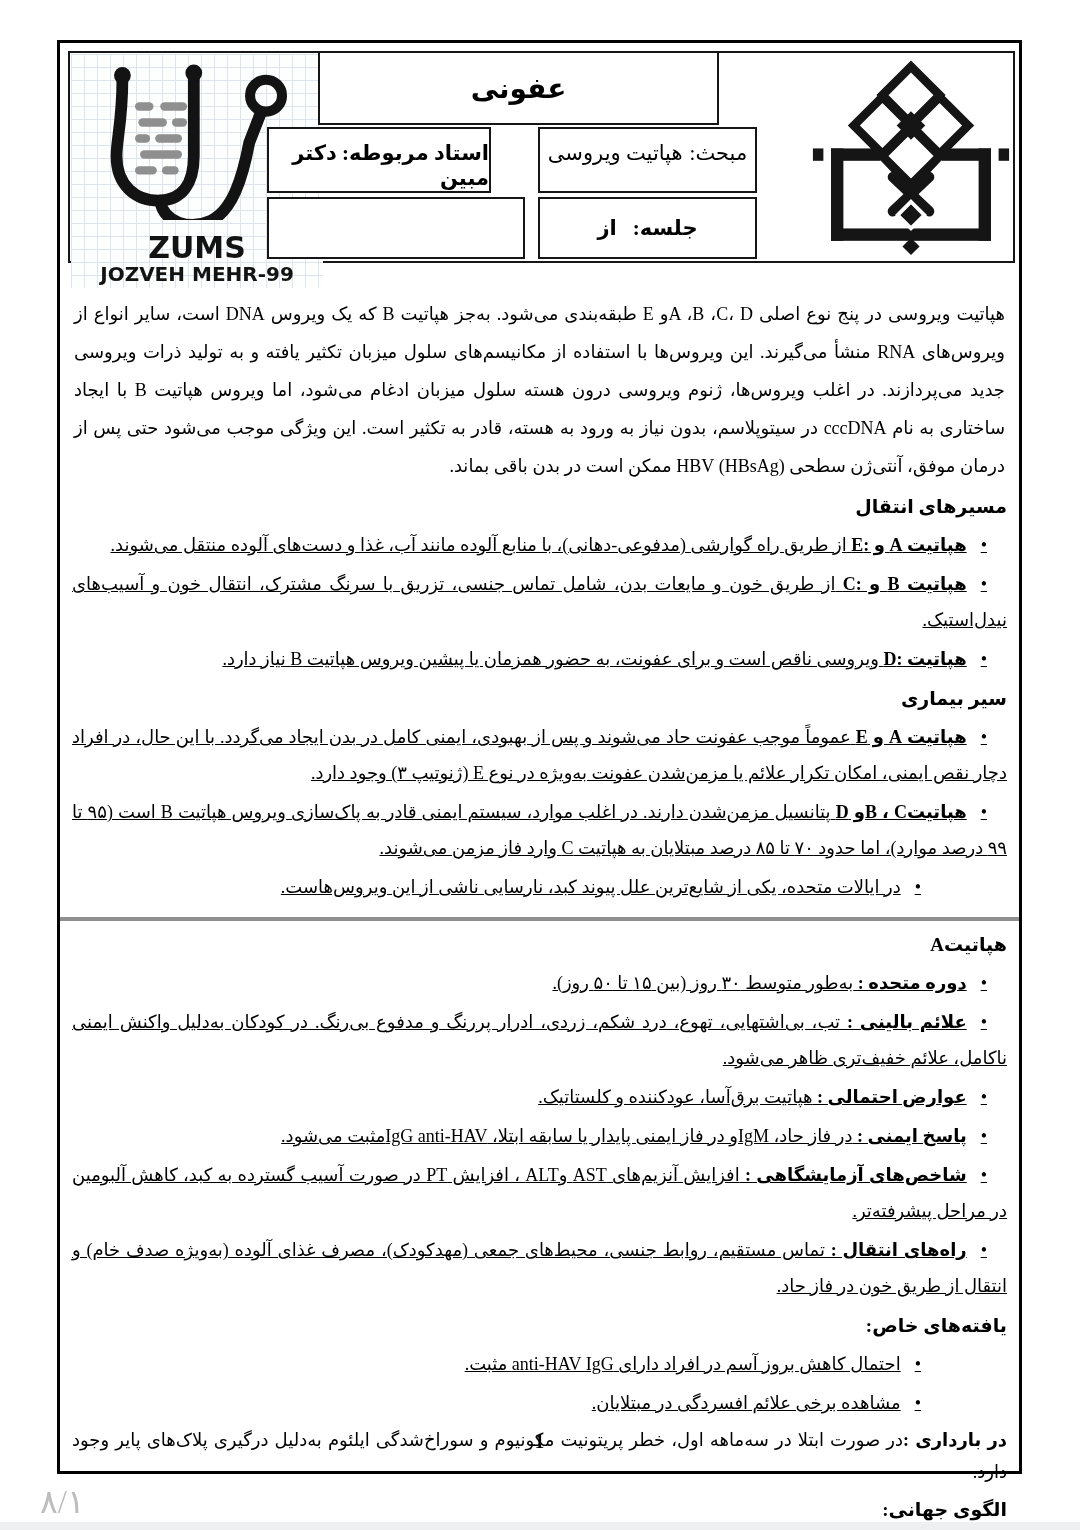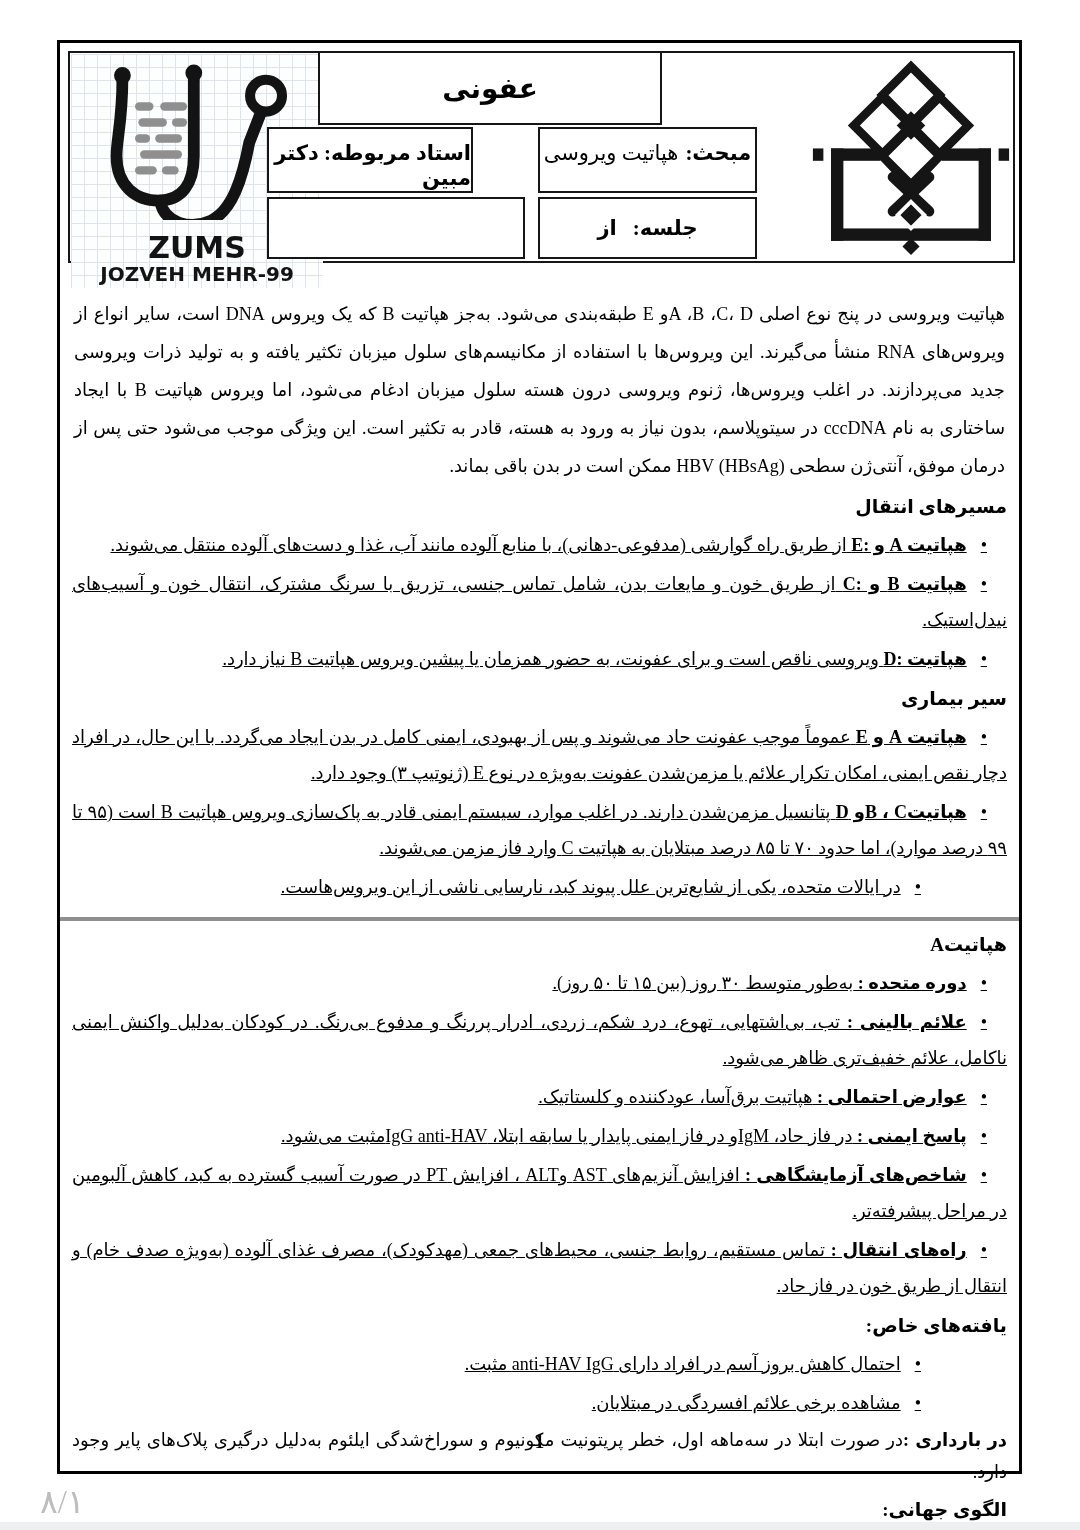--- a/index.html
+++ b/index.html
@@ -29,24 +29,24 @@
     position:absolute;bottom:4px;left:0;width:100%;text-align:center;
     font-family:"DejaVu Sans","Liberation Sans",sans-serif;font-weight:bold;
     color:#131313;line-height:1.02;
   }
   .logo-text .brand{font-size:30px;letter-spacing:0px;display:block;}
   .logo-text .sub{font-size:20px;display:block;}
   .hbox{
     position:absolute;border:2px solid #161616;box-sizing:border-box;background:#fff;
     display:flex;align-items:center;justify-content:center;direction:rtl;
   }
-  .title-box{left:248px;top:-2px;width:344px;height:74px;font-size:28px;font-weight:bold;}
-  .instr-box{left:197px;top:74px;width:206px;height:66px;font-size:21px;font-weight:bold;align-items:flex-start;padding-top:12px;}
+  .title-box{left:248px;top:-2px;width:401px;height:74px;font-size:28px;font-weight:bold;}
+  .instr-box{left:197px;top:74px;width:224px;height:66px;font-size:21px;font-weight:bold;align-items:flex-start;padding-top:12px;}
   .topic-box{left:468px;top:74px;width:219px;height:66px;font-size:21px;align-items:flex-start;padding-top:12px;gap:7px;}
-  .topic-box .lbl{font-weight:bold;}
+  .topic-box .lbl{font-weight:normal;}
   .empty-box{left:197px;top:144px;width:258px;height:62px;}
   .session-box{left:468px;top:144px;width:219px;height:62px;font-size:21px;font-weight:bold;gap:16px;}
   .emblem{position:absolute;left:739px;top:4px;width:204px;height:200px;}
   
   .content{
     position:absolute;left:12px;right:12px;top:222px;direction:rtl;
     font-size:18px;line-height:36px;text-align:justify;
   }
   .intro{margin:30px 2px 4px;line-height:38px;}
   .sect-h{font-weight:bold;font-size:19px;line-height:32px;margin:6px 0 4px;text-align:right;}

